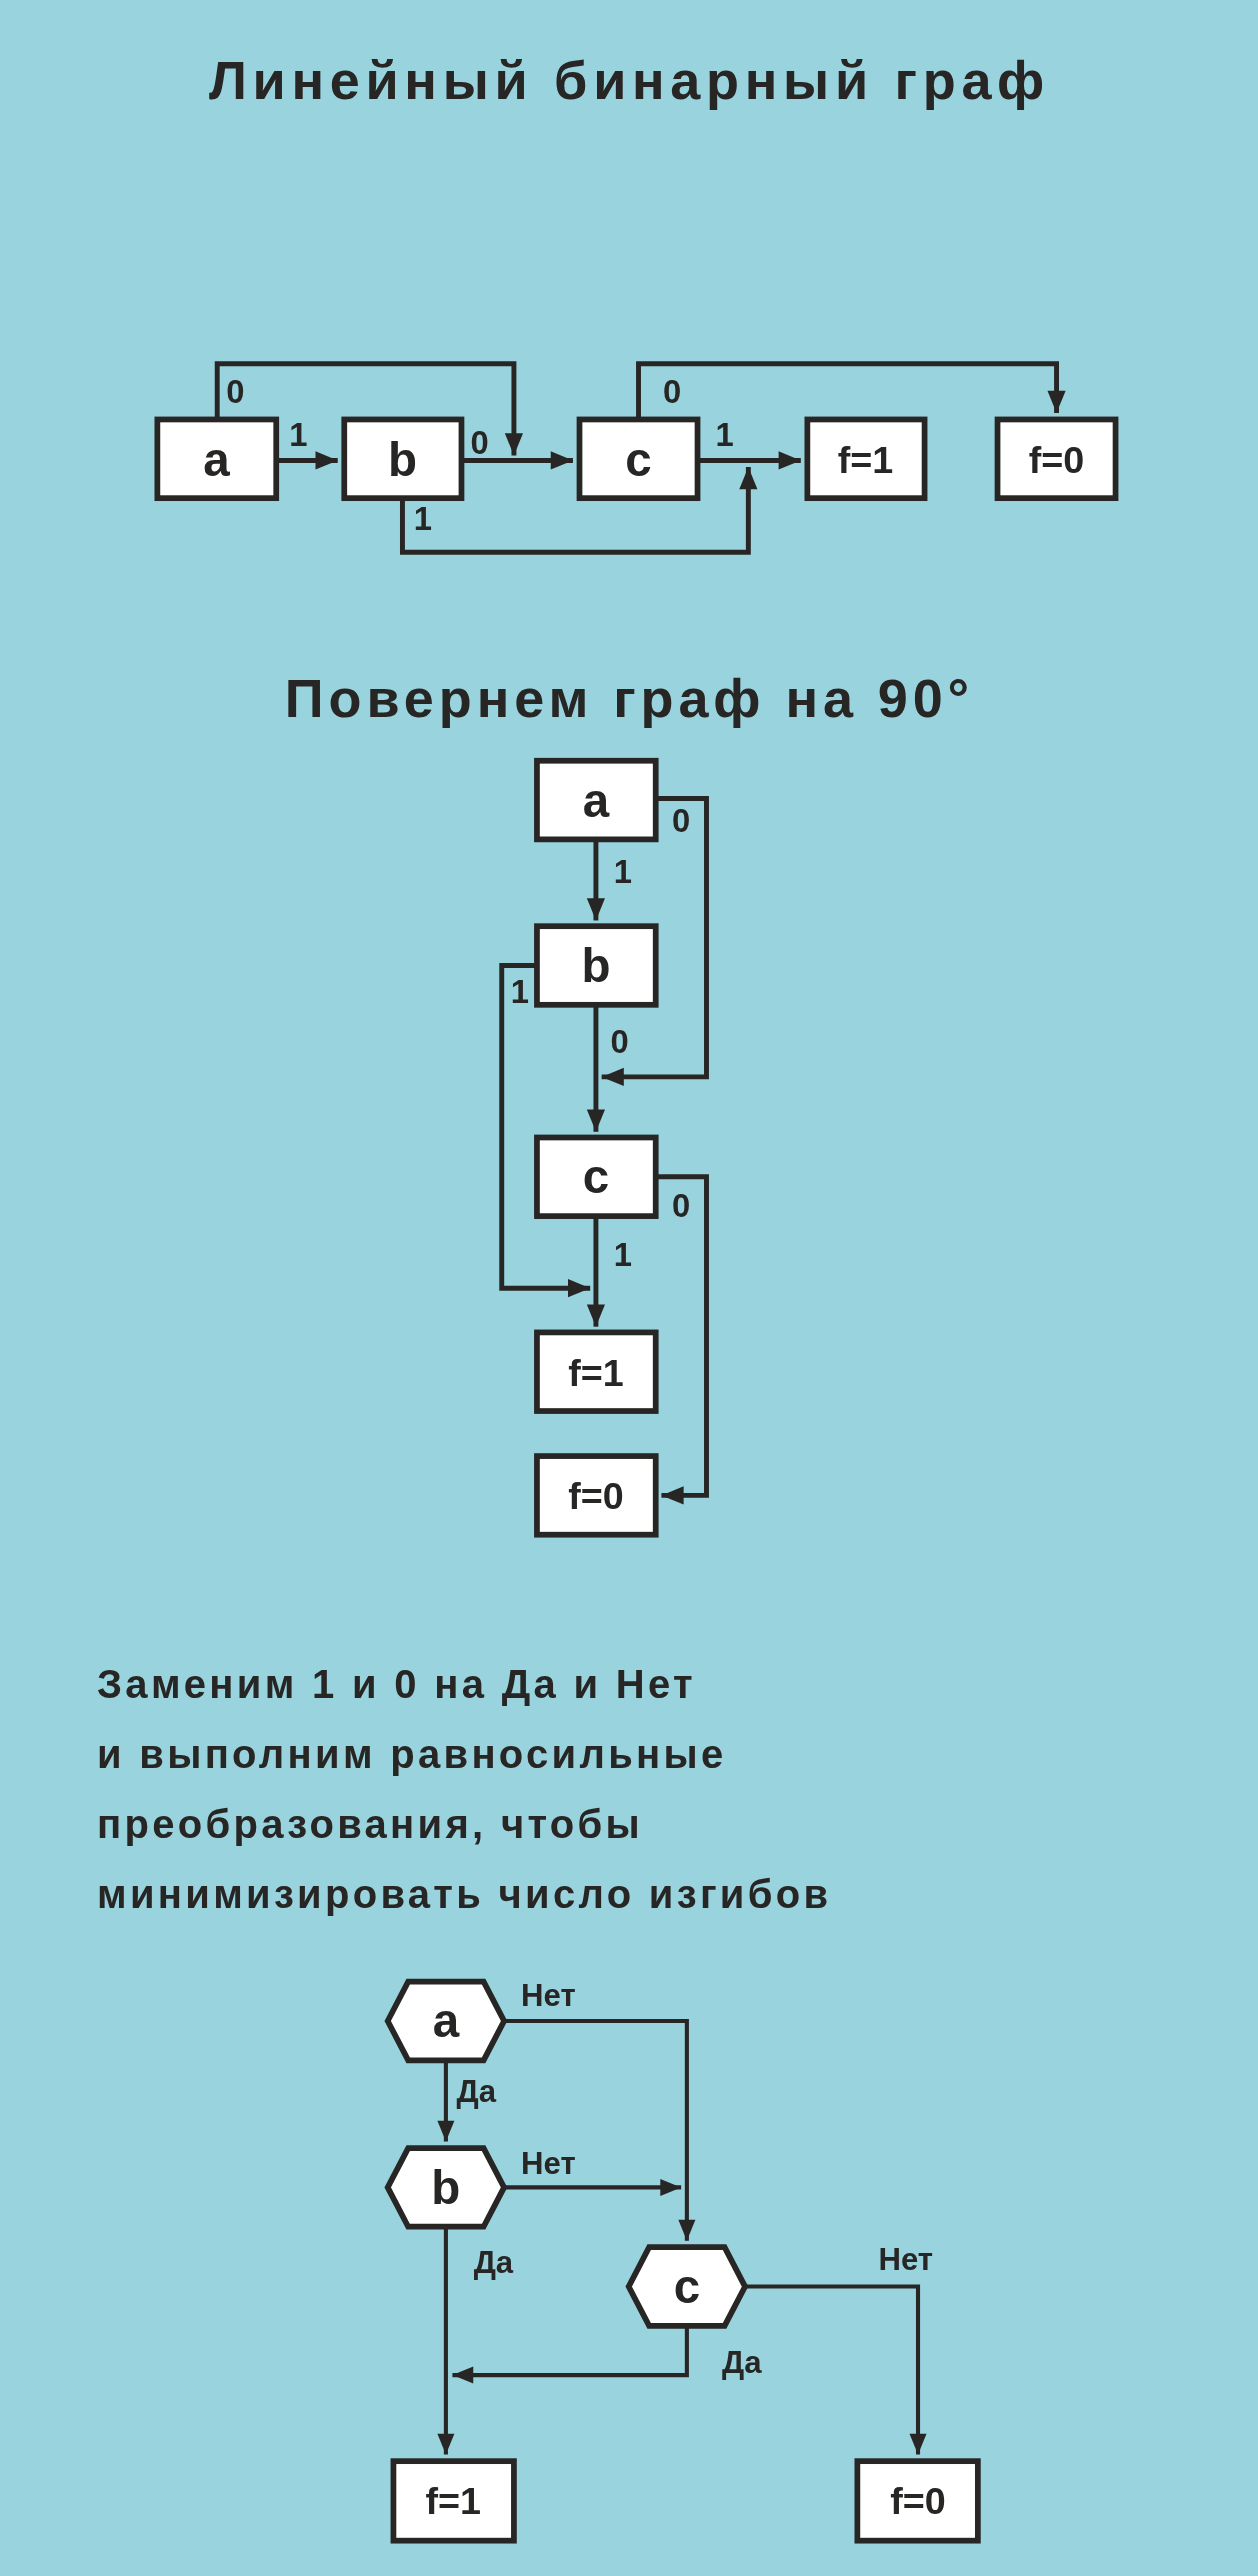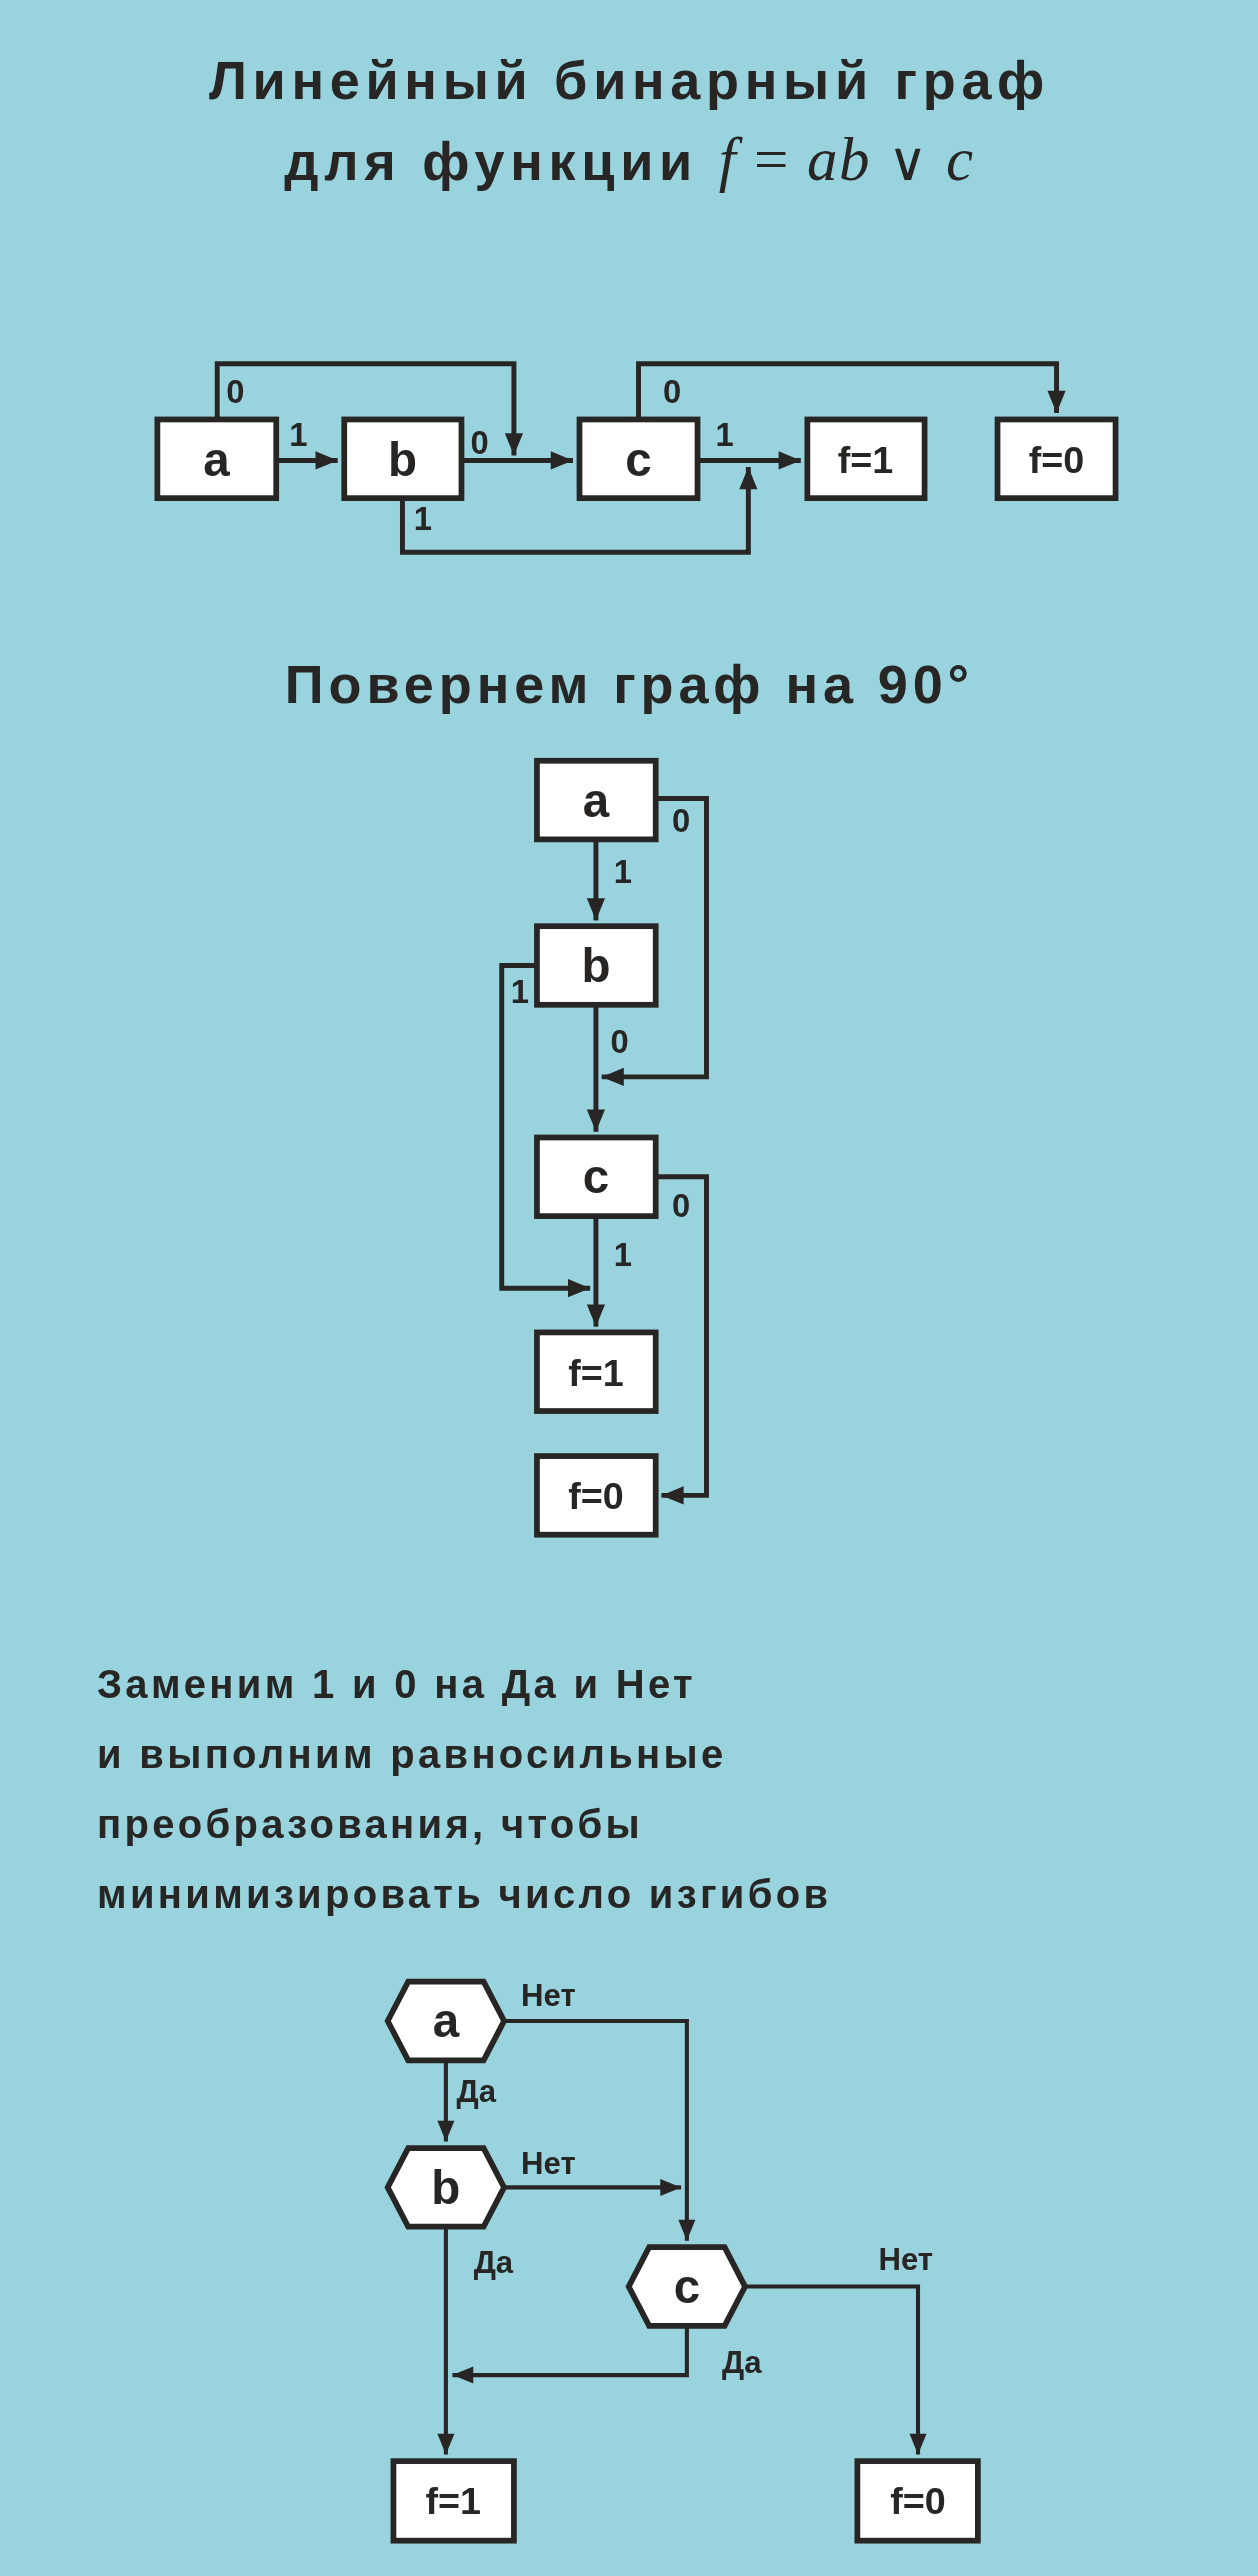--- a/index.html
+++ b/index.html
@@ -3,49 +3,39 @@
 <meta charset="utf-8">
 <style>
   html,body{margin:0;padding:0;background:#98d3de;}
   .page{position:relative;width:1259px;height:2576px;background:#98d3de;
         font-family:"Liberation Sans",sans-serif;color:#272625;overflow:hidden;text-decoration:underline;}
   .heading{position:absolute;font-weight:bold;color:#272625;}
   .title{top:41px;left:0;width:1259px;text-align:center;font-size:54px;line-height:79px;letter-spacing:5.7px;}
   .formula{font-family:"Liberation Serif",serif;font-style:italic;font-weight:normal;font-size:61px;letter-spacing:1.6px;}
   .formula .up{font-style:normal;}
   .formula .or{font-family:"DejaVu Sans",sans-serif;font-style:normal;font-size:54px;}
-  .h2{top:651px;left:0;width:1259px;text-align:center;font-size:54px;line-height:66px;letter-spacing:4.9px;}
+  .h2{top:665px;left:0;width:1259px;text-align:center;font-size:54px;line-height:66px;letter-spacing:4.9px;}
   .h3{top:1649px;left:97px;width:1147px;text-align:left;font-size:40px;line-height:70px;letter-spacing:3.3px;}
   svg.fc{position:absolute;left:0;display:block;}
   .edge{fill:none;stroke:#272625;stroke-width:6px;}
   .edge3{fill:none;stroke:#272625;stroke-width:5px;}
   .node{fill:#ffffff;stroke:#272625;stroke-width:7px;}
   text{fill:#272625;font-family:"Liberation Sans",sans-serif;font-weight:bold;text-anchor:middle;}
   .nl{font-size:58px;}  
   .fl{font-size:46px;}  
   .dl{font-size:40px;}  
   .wl{font-size:38px;}  
 </style>
 </head>
 <body>
 
 <div class="page">
 
   <div class="heading title">
     <div>Линейный бинарный граф</div>
-    <div>
-      <span>для функции</span>
-      <span class="formula">
-        <span>f</span>
-        <span class="up">=</span>
-        <span>ab</span>
-        <span class="or">∨</span>
-        <span>c</span>
-      </span>
-    </div>
   </div>
 
   <svg class="fc" style="top:344px" width="1259" height="246" viewBox="0 420 1536 300">
     <defs>
       <marker id="m1" viewBox="0 0 13 10" refX="12" refY="5" markerWidth="32" markerHeight="25" markerUnits="userSpaceOnUse" orient="auto">
         <path d="M1,0.5 L12,5 L1,9.5 Z" fill="#272625"></path>
       </marker>
     </defs>
     <path class="edge" marker-end="url(#m1)" d="M 265 512 V 444 H 627 V 556"></path>
     <path class="edge" marker-end="url(#m1)" d="M 337 562 H 412"></path>

